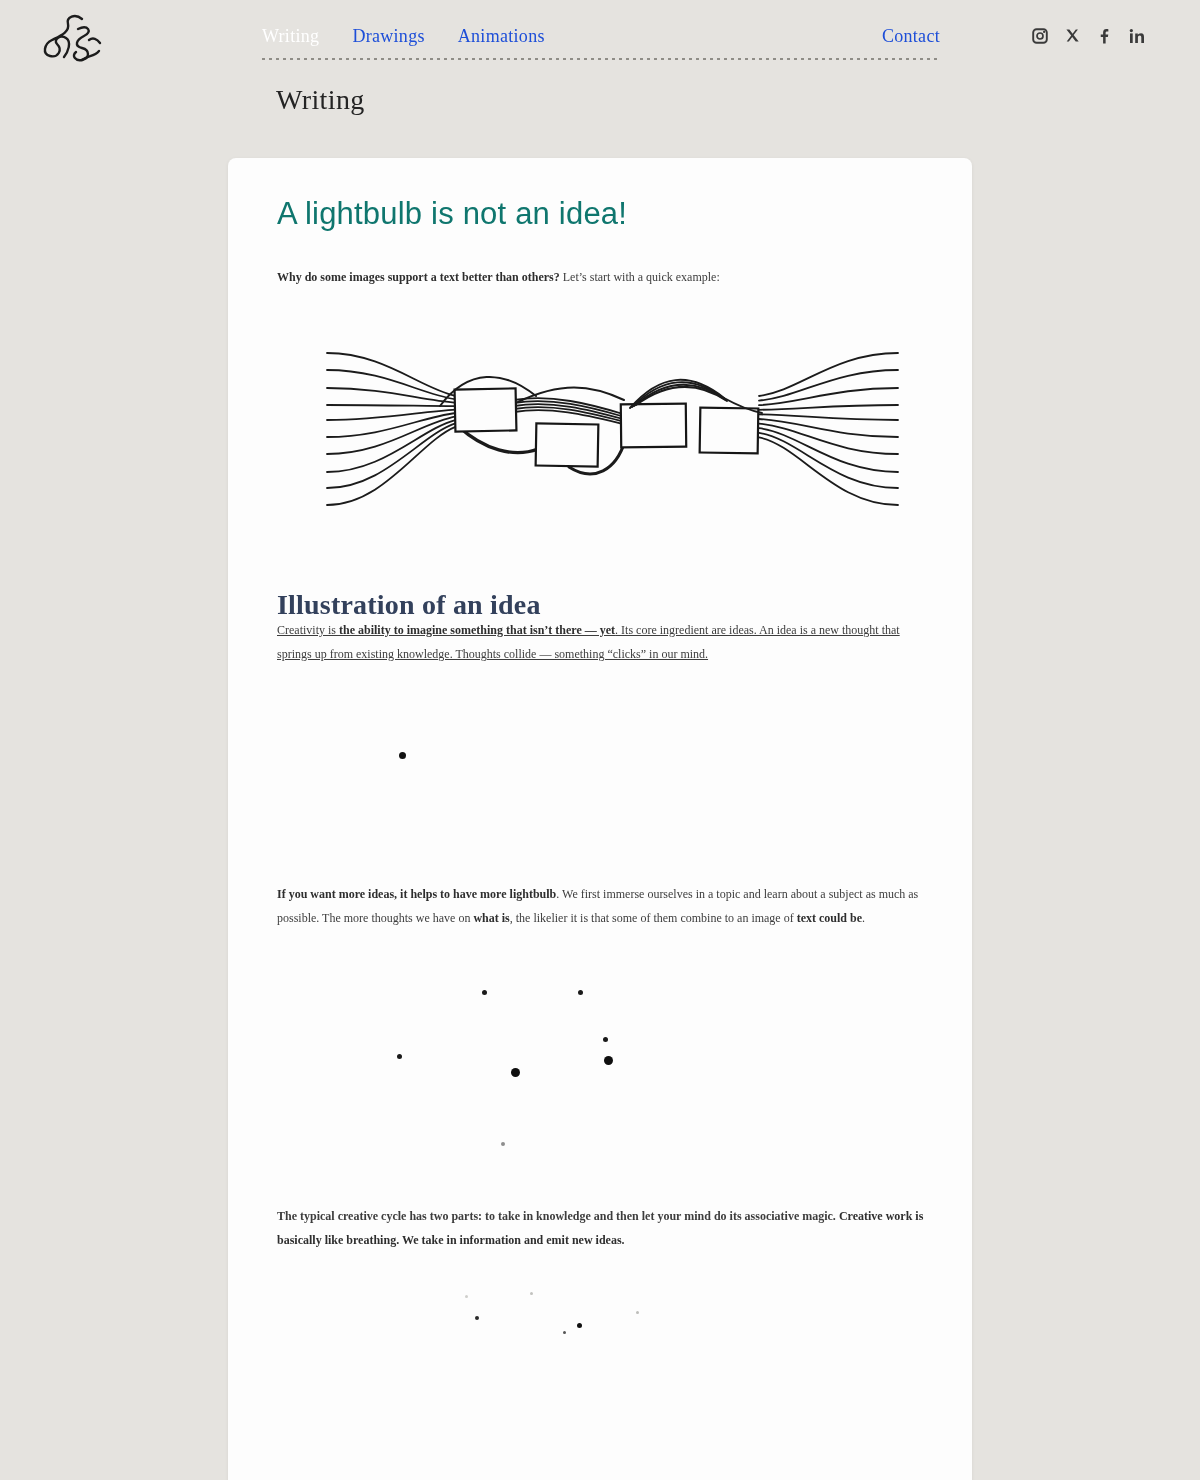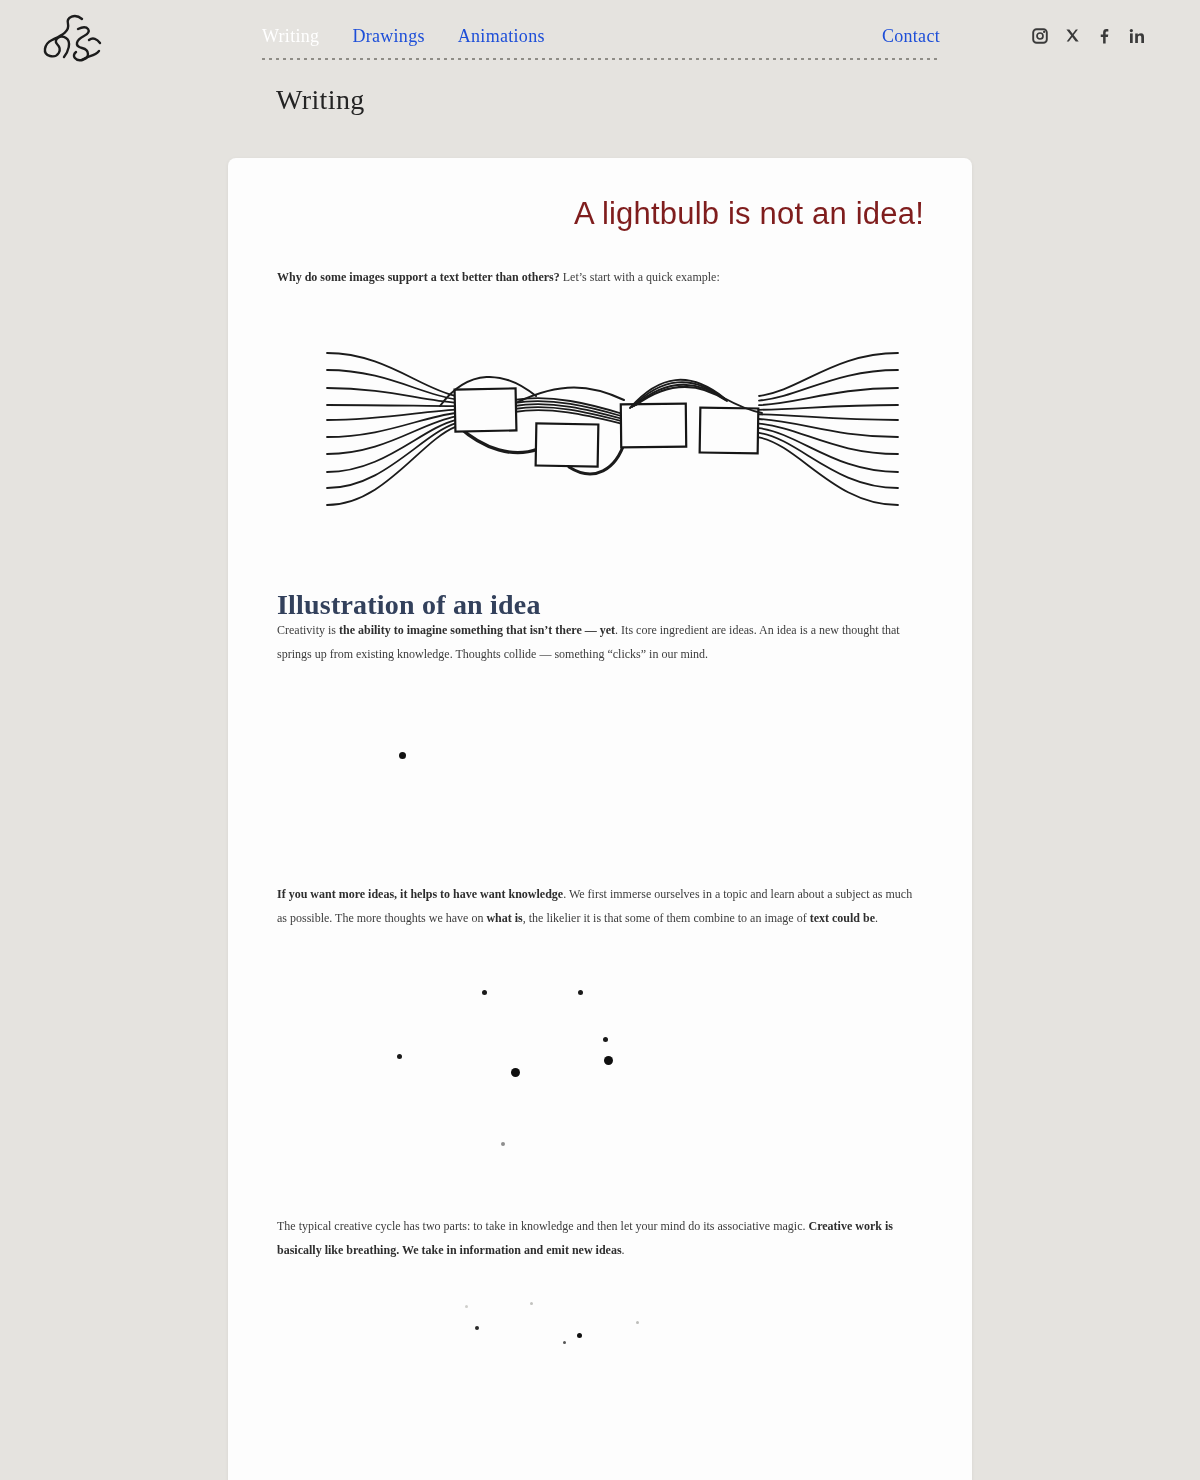--- a/index.html
+++ b/index.html
@@ -19,26 +19,26 @@
   .nav-sep { margin-top:11px; height:2px;
     background:repeating-linear-gradient(90deg,#8f8d87 0 3px, transparent 3px 7px); }
   .social { position:absolute; left:1032px; top:28px; display:flex; gap:17px; align-items:center; }
   .social a { display:block; height:16px; cursor:pointer; }
   
   .page-title { position:absolute; left:276px; top:84px; font-size:28px; color:#242424; letter-spacing:0.4px; }
   .card { position:absolute; left:228px; top:158px; width:744px; height:1400px;
     background:#fdfdfd; border-radius:8px; box-shadow:0 1px 4px rgba(0,0,0,0.06); }
   .card-inner { padding:37px 48px 0 49px; }
   h1.article-title { margin:0 0 33px; font-family:"Liberation Sans", sans-serif;
-    font-weight:300; font-size:31px; color:#7f1d1d; letter-spacing:0.2px; line-height:1.2;text-align:right; }
+    font-weight:300; font-size:31px; color:#0f766e; letter-spacing:0.2px; line-height:1.2; }
   p.body-text { margin:0; font-size:12px; line-height:24px; color:#3d3d3d; }
   p.body-text b { color:#2e2e2e; }
   .illu-wrap { margin:55px 0 0 45px; width:580px; height:170px; }
   h2.section-title { margin:78px 0 0; font-size:28px; line-height:26px; color:#33415c; letter-spacing:0.2px; }
-  .after-h2 { margin-top:20px; }
+  .after-h2 { margin-top:20px;text-decoration:underline; }
   .anim { position:relative; width:100%; }
   .dot { position:absolute; border-radius:50%; display:block; }
 </style>
 </head>
 <body>
 
 <a class="logo">
   <svg width="64" height="56" viewBox="0 0 64 56">
     <g fill="none" stroke="#1c1c1c" stroke-width="2.4" stroke-linecap="round">
       <path d="M44 9 C37 3 28 7 30 14 C32 22 22 26 14 30 C6 34 4 44 12 46 C20 48 25 40 19 34 C15 30 22 24 28 28 C34 32 30 42 26 47"></path>
@@ -138,33 +138,33 @@
     </div>
 
     <h2 class="section-title">Illustration of an idea</h2>
 
     <p class="body-text after-h2">Creativity is <b>the ability to imagine something that isn’t there — yet</b>. Its core ingredient are ideas. An idea is a new thought that springs up from existing knowledge. Thoughts collide — something “clicks” in our mind.</p>
 
     <div class="anim" style="margin-top:11px;height:205px;">
         <span class="dot" style="left: 121.5px; top: 74.5px; width: 7px; height: 7px; background: rgb(18, 18, 18);"></span>
       </div>
 
-    <p class="body-text"><b>If you want more ideas, it helps to have want knowledge</b>. We first immerse ourselves in a topic and learn about a subject as much as possible. The more thoughts we have on <b>what is</b>, the likelier it is that some of them combine to an image of <b>text could be</b>.</p>
+    <p class="body-text"><b>If you want more ideas, it helps to have more lightbulb</b>. We first immerse ourselves in a topic and learn about a subject as much as possible. The more thoughts we have on <b>what is</b>, the likelier it is that some of them combine to an image of <b>text could be</b>.</p>
 
     <div class="anim" style="margin-top:18px;height:250px;">
         <span class="dot" style="left: 204.5px; top: 41.5px; width: 5px; height: 5px; background: rgb(26, 26, 26);"></span>
         <span class="dot" style="left: 300.5px; top: 41.5px; width: 5px; height: 5px; background: rgb(26, 26, 26);"></span>
         <span class="dot" style="left: 119.5px; top: 105.5px; width: 5px; height: 5px; background: rgb(26, 26, 26);"></span>
         <span class="dot" style="left: 325.5px; top: 88.5px; width: 5px; height: 5px; background: rgb(26, 26, 26);"></span>
         <span class="dot" style="left: 326.5px; top: 107.5px; width: 9px; height: 9px; background: rgb(15, 15, 15);"></span>
         <span class="dot" style="left: 233.5px; top: 119.5px; width: 9px; height: 9px; background: rgb(15, 15, 15);"></span>
         <span class="dot" style="left: 224px; top: 194px; width: 4px; height: 4px; background: rgb(142, 142, 142);"></span>
       </div>
 
-    <p class="body-text" style="margin-top:16px;">The typical creative cycle has two parts: to take in knowledge and then let your mind do its associative magic. <b>Creative work is basically like breathing. We take in information and emit new ideas</b>.</p>
+    <p class="body-text" style="margin-top:6px;font-weight:bold;">The typical creative cycle has two parts: to take in knowledge and then let your mind do its associative magic. <b>Creative work is basically like breathing. We take in information and emit new ideas</b>.</p>
 
     <div class="anim" style="margin-top:11px;height:110px;">
         <span class="dot" style="left: 187.5px; top: 31.5px; width: 3px; height: 3px; background: rgb(207, 207, 204);"></span>
         <span class="dot" style="left: 252.5px; top: 28.5px; width: 3px; height: 3px; background: rgb(194, 194, 191);"></span>
         <span class="dot" style="left: 358.5px; top: 47.5px; width: 3px; height: 3px; background: rgb(189, 189, 186);"></span>
         <span class="dot" style="left: 198px; top: 53px; width: 4px; height: 4px; background: rgb(42, 42, 42);"></span>
         <span class="dot" style="left: 299.5px; top: 59.5px; width: 5px; height: 5px; background: rgb(17, 17, 17);"></span>
         <span class="dot" style="left: 285.5px; top: 67.5px; width: 3px; height: 3px; background: rgb(85, 85, 85);"></span>
       </div>
   </div>

